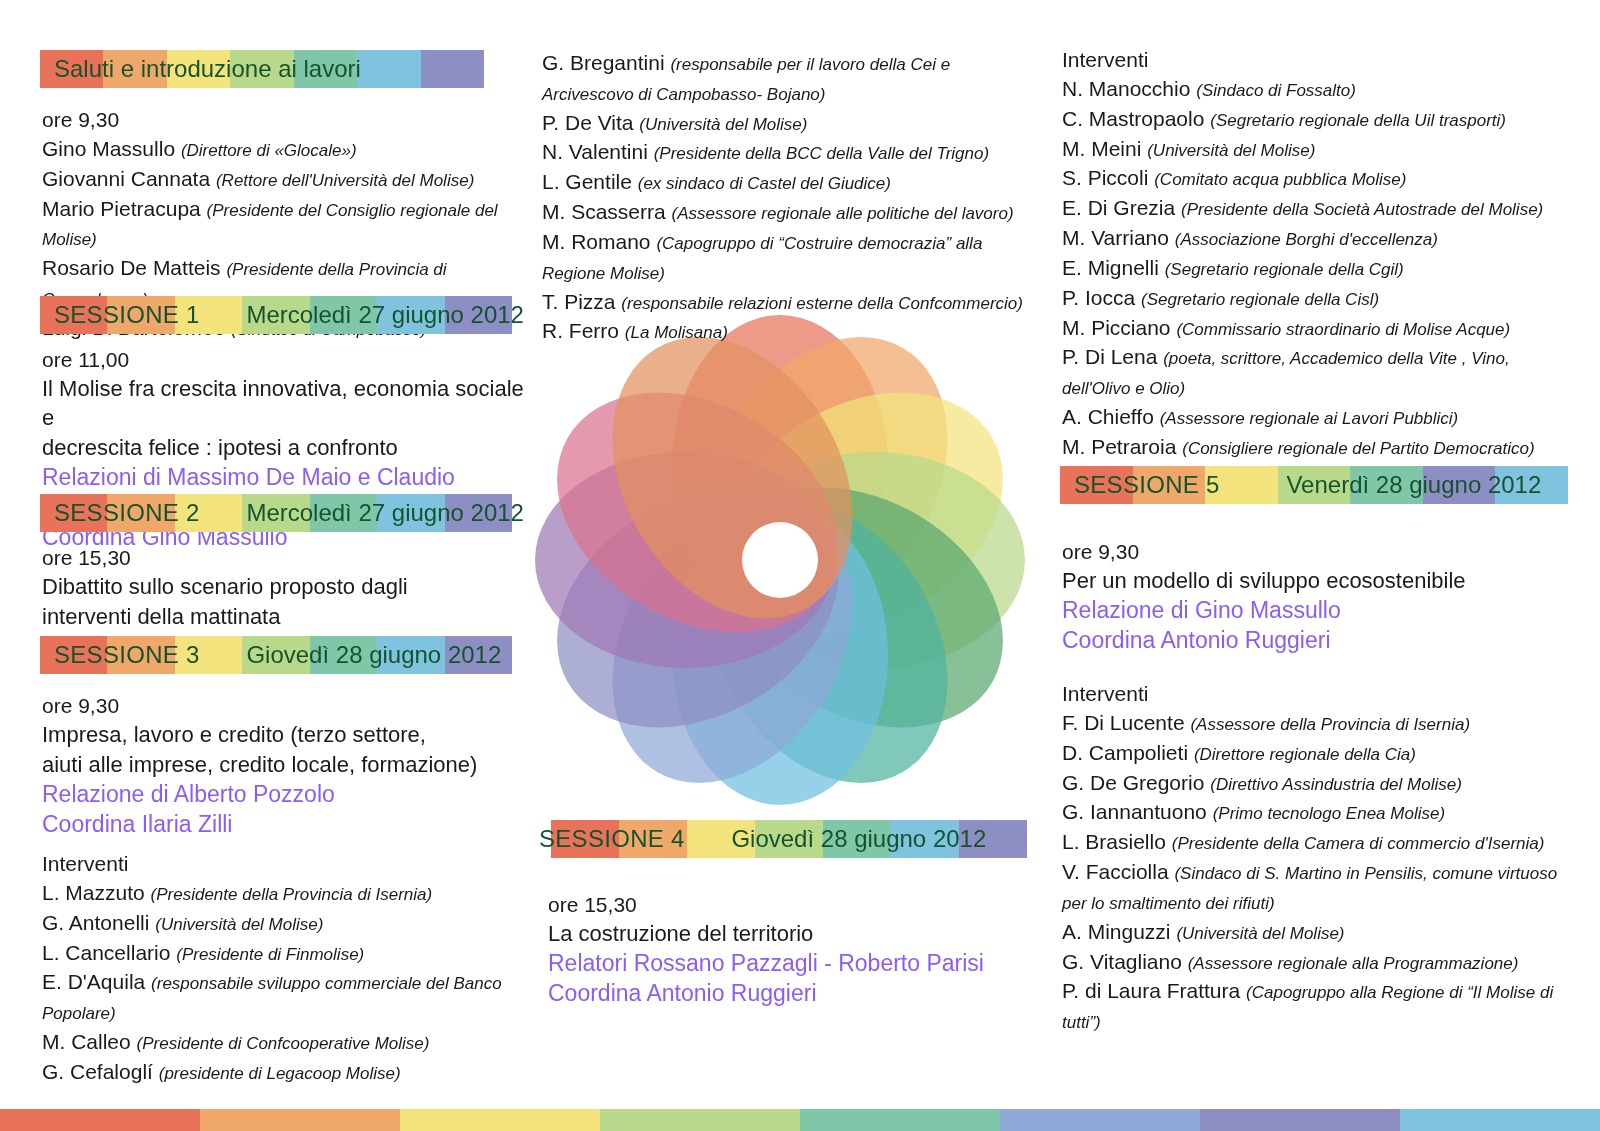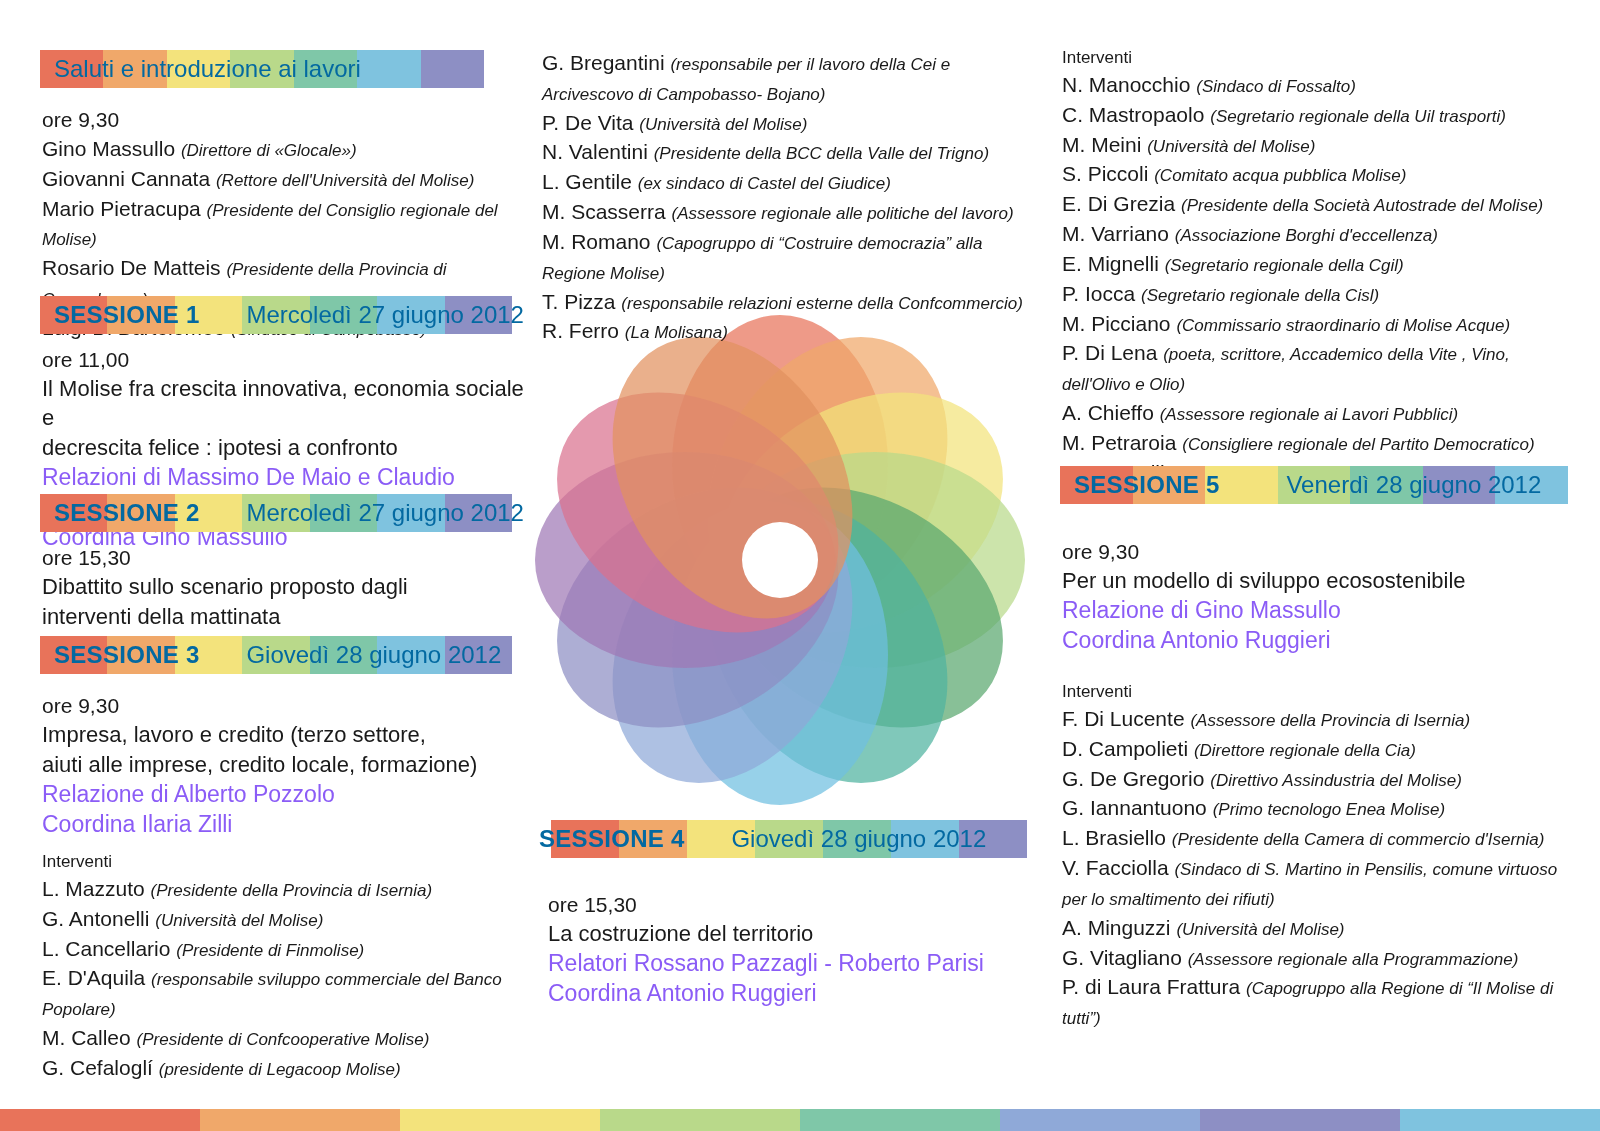--- a/index.html
+++ b/index.html
@@ -29,24 +29,24 @@
     align-items: stretch;
   }
   .bar .seg { flex: 1 1 auto; }
   .bar .label {
     position: absolute;
     left: 14px;
     top: 0;
     height: 38px;
     line-height: 38px;
     font-size: 24px;
-    color: #0369a1;
+    color: #14532d;
     white-space: nowrap;
   }
-  .bar .label .sess { font-weight: bold; letter-spacing: .3px; }
+  .bar .label .sess { font-weight: normal; letter-spacing: .3px; }
   .bar .label .date { margin-left: 40px; }
 
   
   .block { position: absolute; }
   .ore {
     font-size: 21px;
     margin-bottom: 2px;
     color: #1a1a1a;
   }
   .headline {
@@ -59,21 +59,21 @@
     font-size: 23px;
     line-height: 1.3;
     color: #8b5cf6;
   }
   .list { font-size: 21px; line-height: 1.42; }
   .list .it {
     font-style: italic;
     font-size: 17px;
   }
   .interventi-title {
-    font-size: 17px;
+    font-size: 21px;
     margin-bottom: 2px;
   }
   .name { white-space: normal; }
 
   
   .footer-strip {
     position: absolute;
     left: 0;
     bottom: 0;
     width: 1600px;

